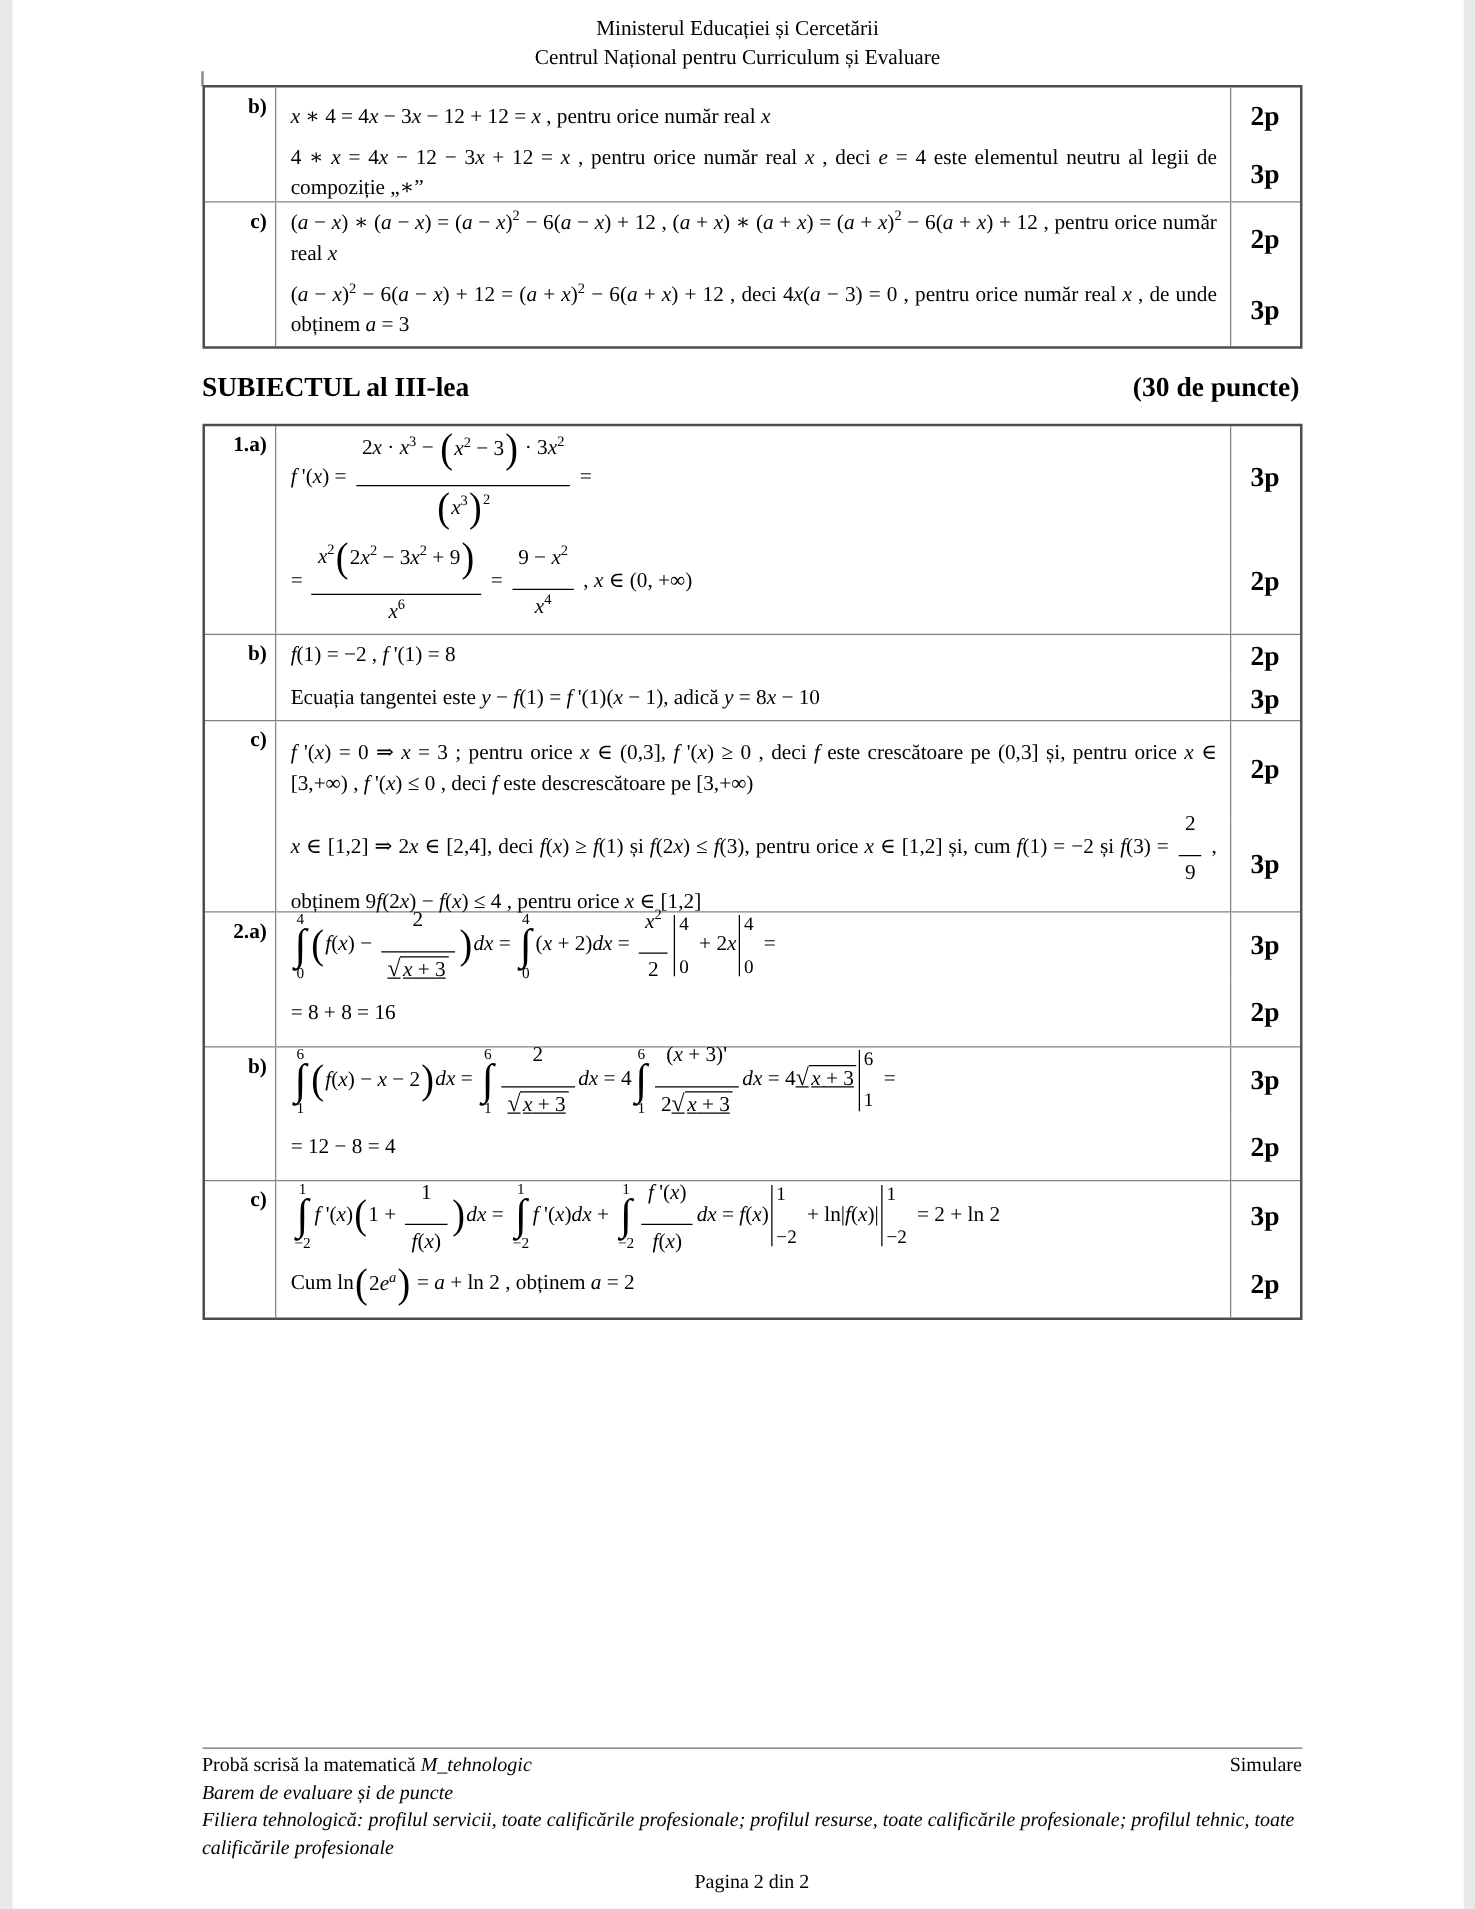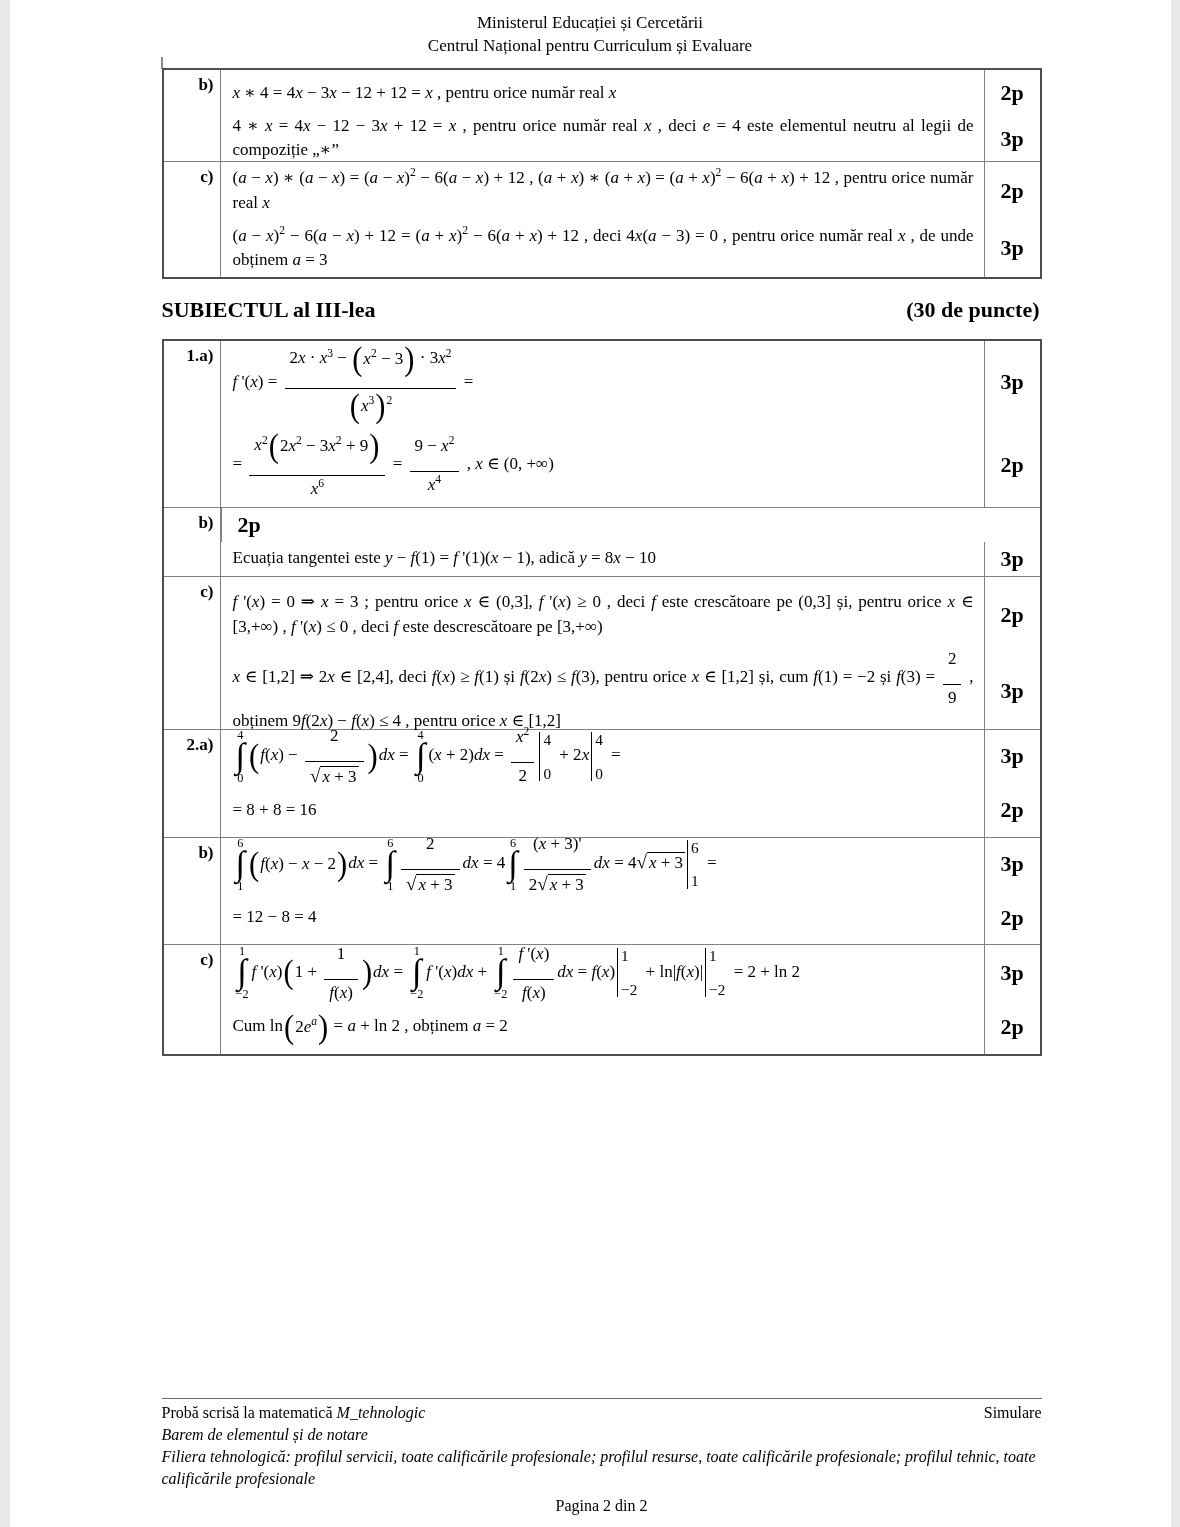--- a/index.html
+++ b/index.html
@@ -27,21 +27,21 @@
               display:flex; align-items:center; justify-content:center;
               font-weight:bold; font-size:22px;}
   .section-head{display:flex; justify-content:space-between; align-items:baseline;
                 font-weight:bold; font-size:22px; margin:15px 2px 13px 0;}
   
   .it{font-style:italic;}
   sup{font-size:68%; line-height:0;}
   .frac{display:inline-block; vertical-align:middle; text-align:center; margin:0 3px; line-height:1.3;}
   .frac .num{display:block; border-bottom:1.3px solid #000; padding:1px 5px 14px;}
   .frac .den{display:block; padding:2px 5px 0;}
-  .sqrt{white-space:nowrap;}
+  .sqrt{white-space:nowrap;text-decoration:underline;}
   .sqrt .rsign{font-size:112%;}
   .sqrt .rbar{border-top:1.2px solid #000; padding:0 2px;}
   .intg{display:inline-flex; flex-direction:column; align-items:center;
         vertical-align:middle; margin:0 3px; line-height:1;}
   .intg .lim{font-size:72%; line-height:1; padding:1px 0;}
   .intg .isym{font-size:205%; line-height:.82;}
   .eval{display:inline-flex; flex-direction:column; justify-content:space-between;
         vertical-align:middle; border-left:1.3px solid #000; height:3.2em;
         padding-left:3px; margin:0 4px 0 2px; font-size:90%; line-height:1;}
   .bigp{display:inline-flex; align-items:center; vertical-align:middle;}
@@ -125,20 +125,21 @@
                       <span class="paren">)</span>
                     </span></span><span class="den"><span class="it">x</span><sup>6</sup></span></span> = <span class="frac"><span class="num">9 − <span class="it">x</span><sup>2</sup></span><span class="den"><span class="it">x</span><sup>4</sup></span></span> ,  <span class="it">x</span> ∈ (0, +∞)</div>
               <div class="rub-points">2p</div>
             </div>
           </div>
         </div>
         <div class="rub-row">
           <div class="rub-label">b)</div>
           <div class="rub-main">
             <div class="rub-line">
+              <div class="rub-content"><span class="it">f</span>(1) = −2 ,  <span class="it">f</span> '(1) = 8</div>
               <div class="rub-points">2p</div>
             </div>
             <div class="rub-line">
               <div class="rub-content">Ecuația tangentei este <span class="it">y</span> − <span class="it">f</span>(1) = <span class="it">f</span> '(1)(<span class="it">x</span> − 1), adică <span class="it">y</span> = 8<span class="it">x</span> − 10</div>
               <div class="rub-points">3p</div>
             </div>
           </div>
         </div>
         <div class="rub-row">
           <div class="rub-label">c)</div>
@@ -257,18 +258,18 @@
         </div>
       </div>
 
   </div>
 
   <div class="doc-footer">
     <div class="foot-row1">
       <span><span>Probă scrisă la matematică </span><span class="italic">M_tehnologic</span></span>
       <span>Simulare</span>
     </div>
-    <div class="italic">Barem de elementul și de notare</div>
+    <div class="italic">Barem de evaluare și de puncte</div>
     <div class="italic">Filiera tehnologică: profilul servicii, toate calificările profesionale; profilul resurse, toate calificările profesionale; profilul tehnic, toate calificările profesionale</div>
     <div class="page-num">Pagina 2 din 2</div>
   </div>
 
 </div>
 
 </body></html>

